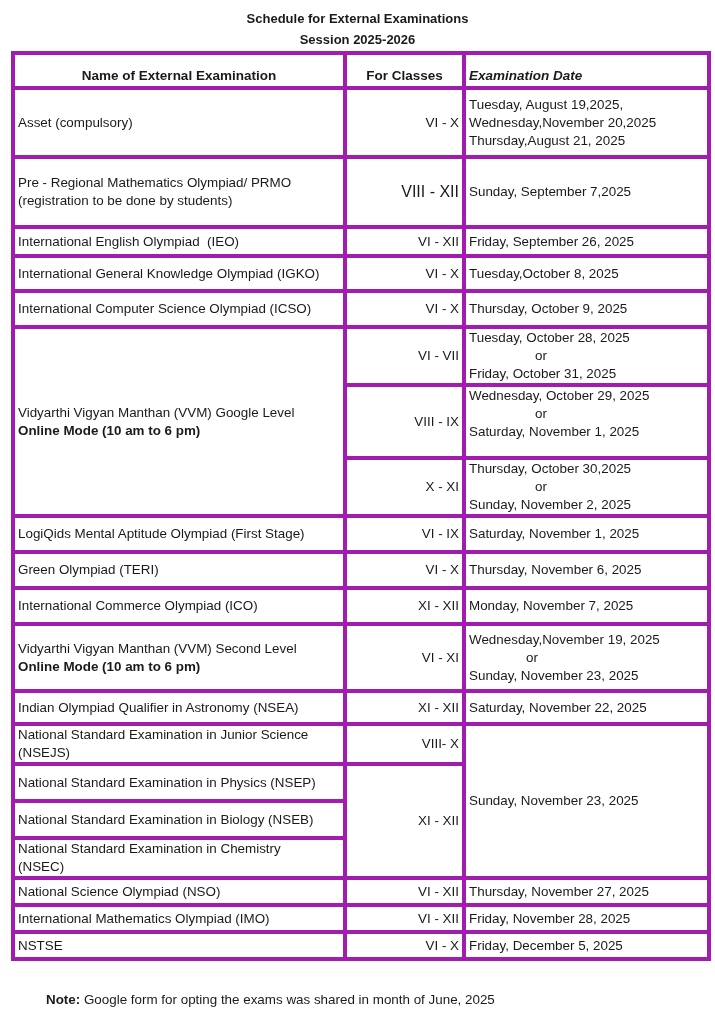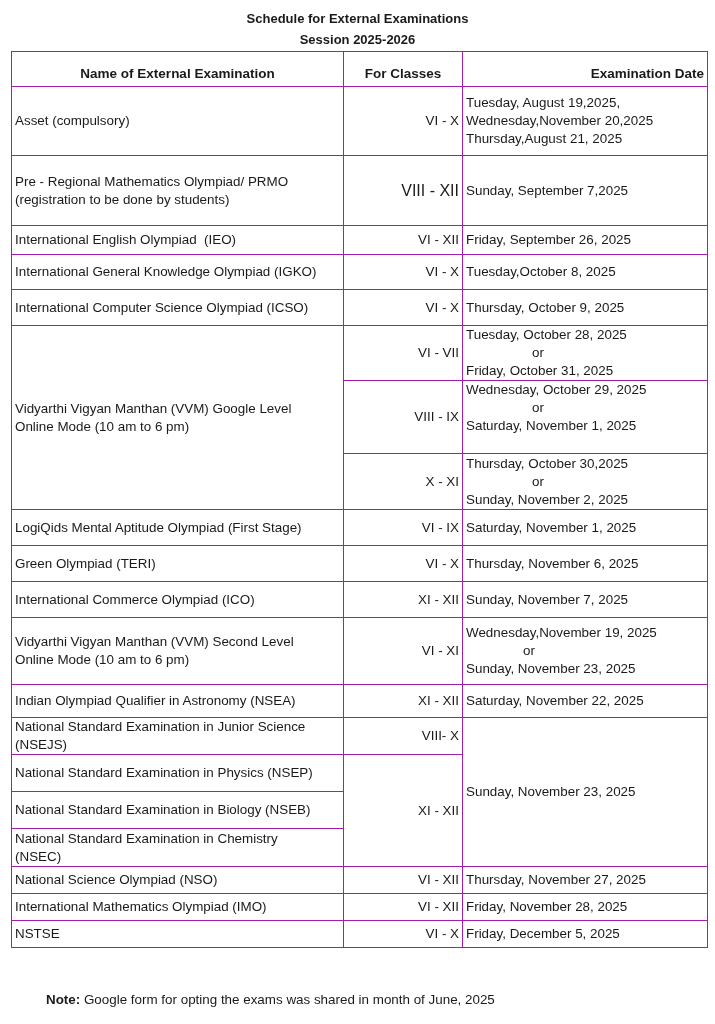--- a/index.html
+++ b/index.html
@@ -4,28 +4,28 @@
 <style>
   html, body { margin: 0; padding: 0; background: #ffffff; }
   body { width: 715px; height: 1024px; position: relative; overflow: hidden;
          font-family: "Liberation Sans", sans-serif; color: #1a1a1a; }
   .title { position: absolute; left: 0; width: 715px; text-align: center;
            font-weight: bold; font-size: 13px; line-height: 18px; }
   #t1 { top: 10px; }
   #t2 { top: 31px; }
   table { position: absolute; left: 11px; top: 51px; border-collapse: collapse;
           width: 696px; table-layout: fixed; }
-  td, th { border: 1px solid #a21caf; padding: 0 3px; font-size: 13.4px; line-height: 18px;
+  td, th { border: 4px solid #a21caf; padding: 0 3px; font-size: 13.4px; line-height: 18px;
            vertical-align: middle; font-weight: normal; }
   th { font-weight: bold; font-size: 13.5px; text-align: center; padding-top: 10px; }
-  th.date-h { text-align: right; }
+  th.date-h { text-align: left; font-style: italic; }
   td.cls { text-align: right; }
   td.cls.small { font-size: 16px; }
   .or { display: block; padding-left: 66px; font-weight: normal; }
-  .bold { font-weight: normal; }
+  .bold { font-weight: bold; }
   .note { position: absolute; left: 14px; top: 992px; font-size: 13.4px; }
   .note b { font-weight: bold; padding-left: 32px; }
 </style>
 </head>
 <body>
 
 <div class="title" id="t1">Schedule for External Examinations</div>
 <div class="title" id="t2">Session 2025-2026</div>
 
 <table>
@@ -115,21 +115,21 @@
 
   <tr style="height:36px">
     <td>Green Olympiad (TERI)</td>
     <td class="cls">VI - X</td>
     <td>Thursday, November 6, 2025</td>
   </tr>
 
   <tr style="height:36px">
     <td>International Commerce Olympiad (ICO)</td>
     <td class="cls">XI - XII</td>
-    <td>Sunday, November 7, 2025</td>
+    <td>Monday, November 7, 2025</td>
   </tr>
 
   <tr style="height:67px">
     <td>
       <div>Vidyarthi Vigyan Manthan (VVM) Second Level</div>
       <div class="bold">Online Mode (10 am to 6 pm)</div>
     </td>
     <td class="cls">VI - XI</td>
     <td>
       <div>Wednesday,November 19, 2025</div>

